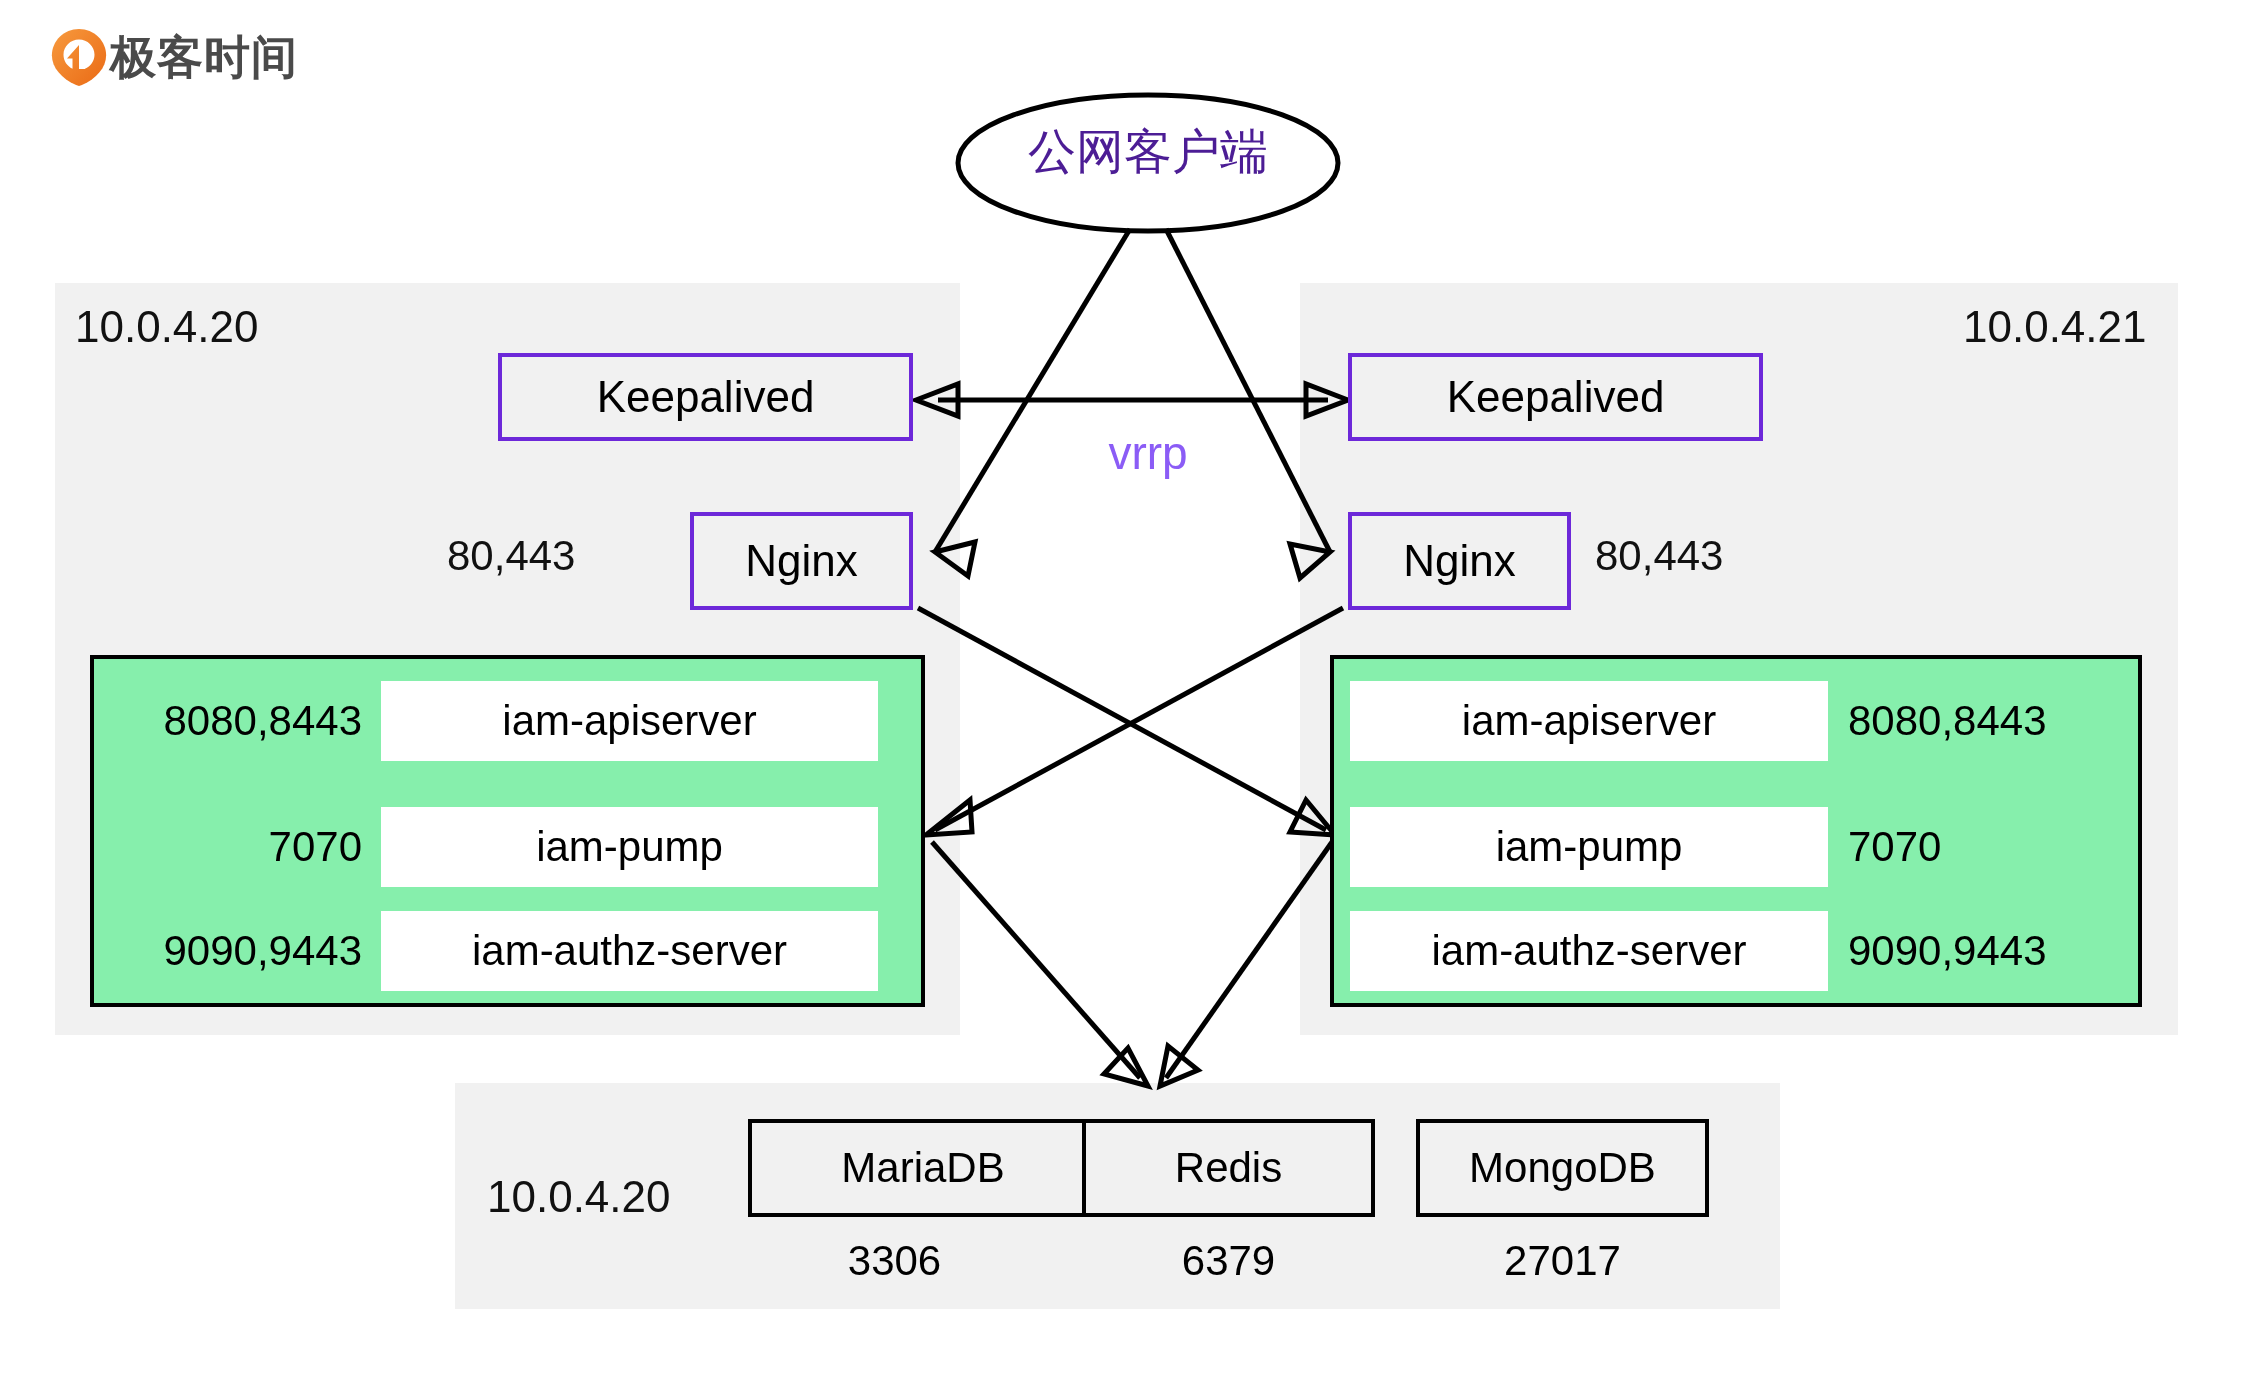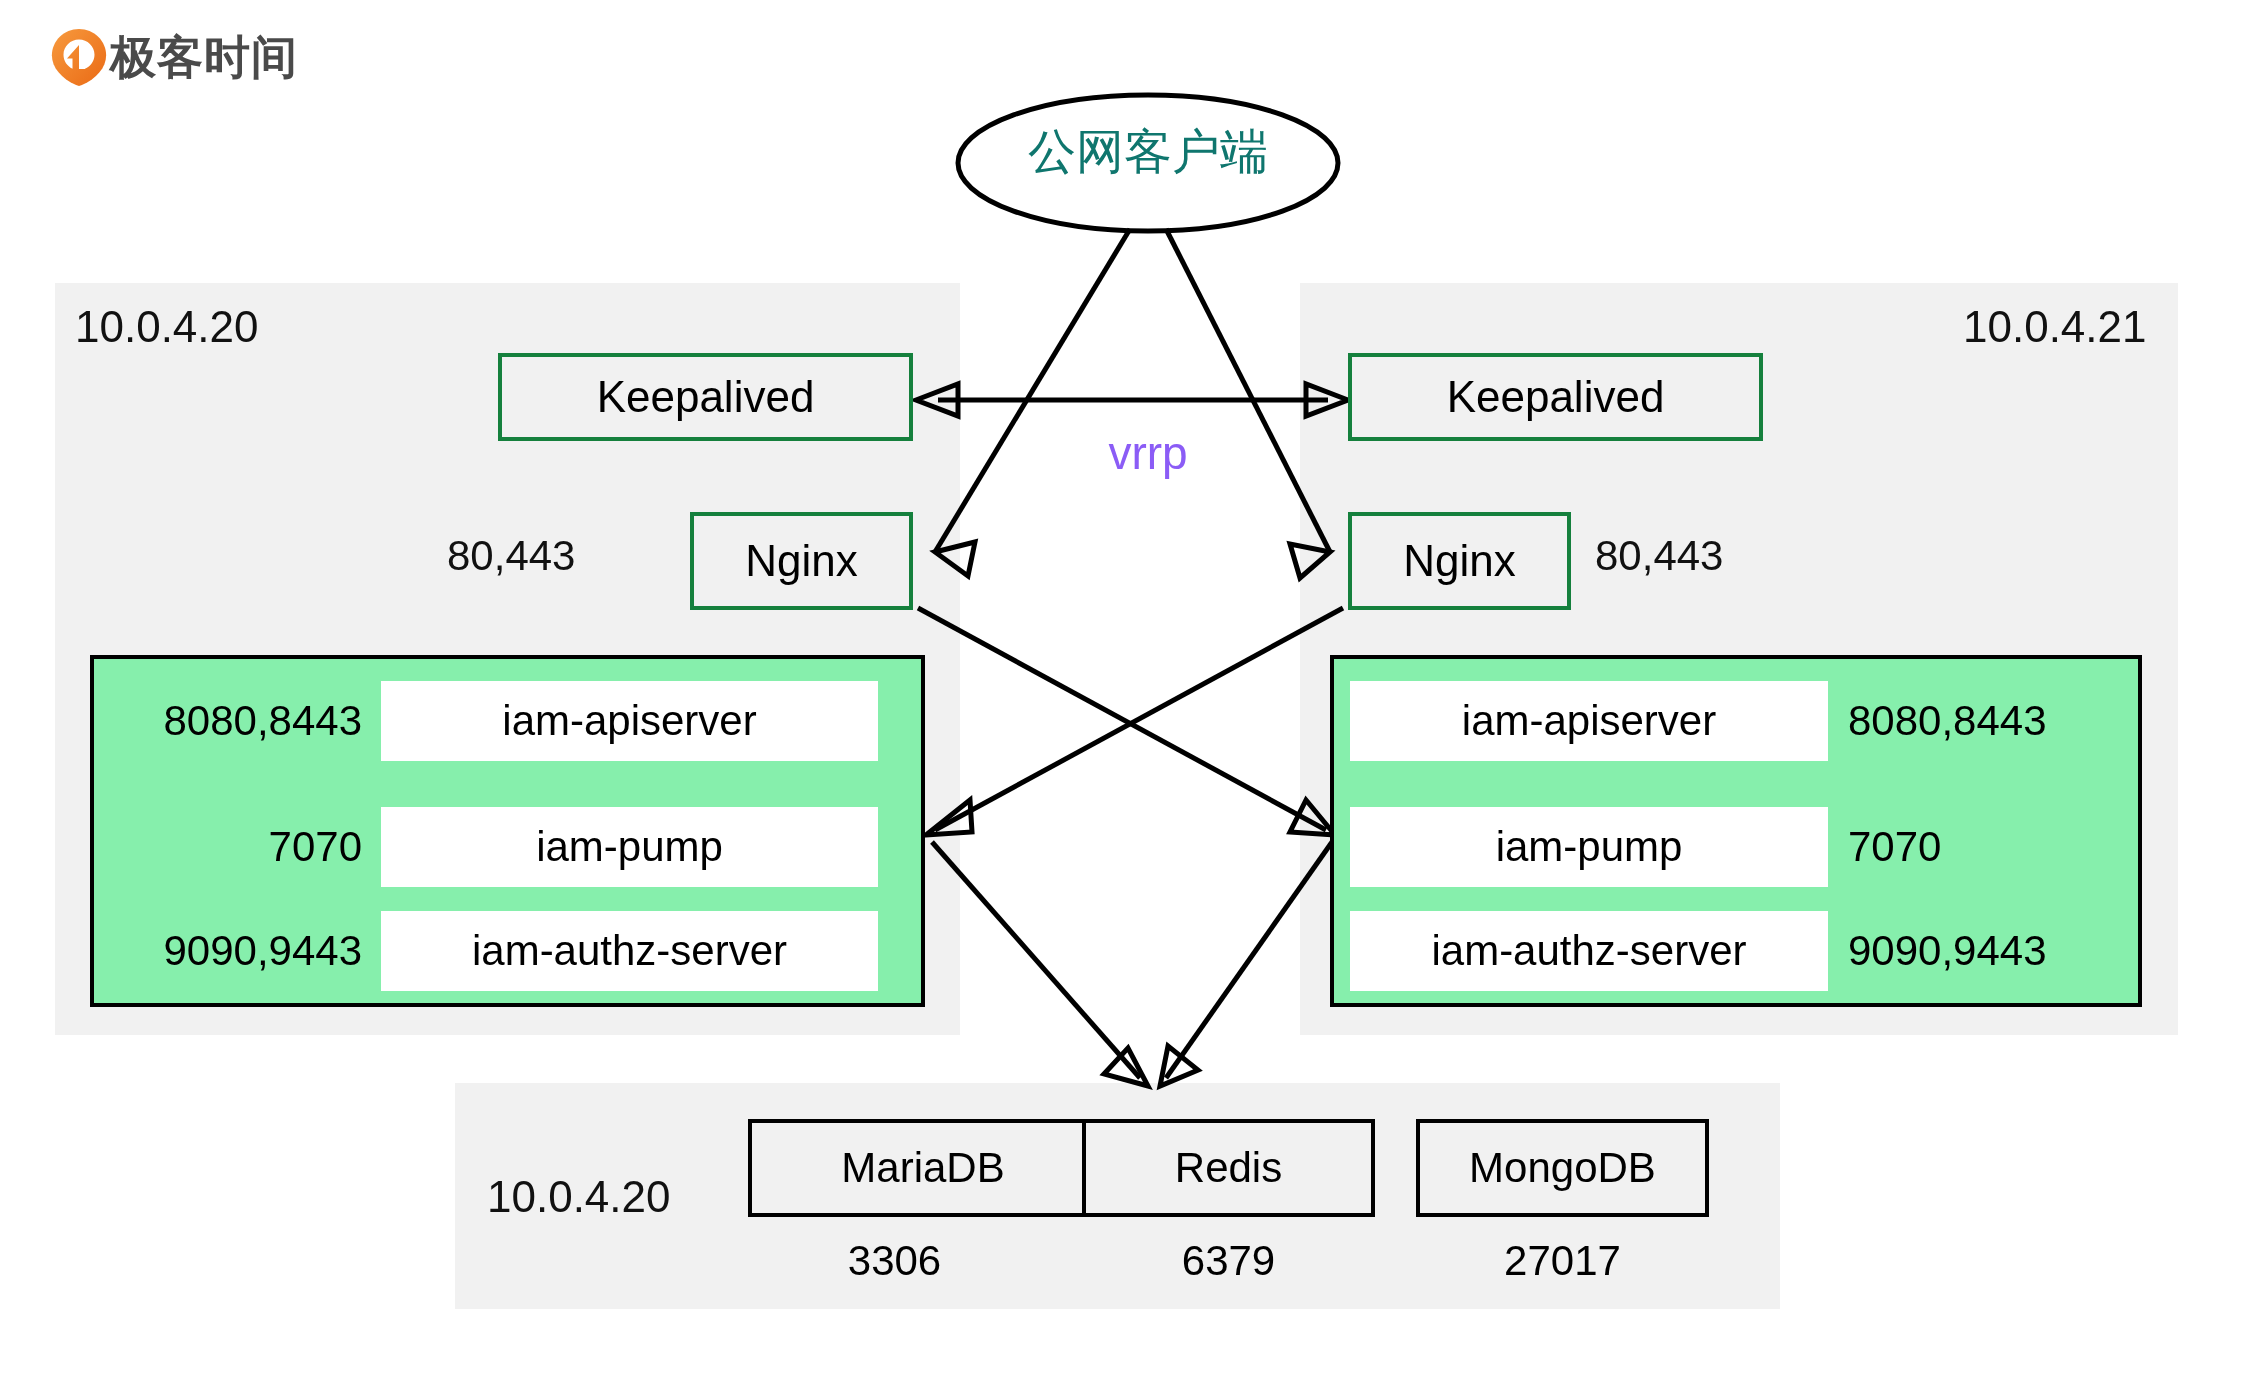--- a/index.html
+++ b/index.html
@@ -62,21 +62,21 @@
     white-space: nowrap;
     line-height: 1;
   }
   #ip-left  { left: 75px;  top: 305px; }
   #ip-right { left: 1963px; top: 305px; }
   #ip-db    { left: 487px; top: 1175px; }
 
   
   .node {
     position: absolute;
-    border: 4px solid #15803d;
+    border: 4px solid #6d28d9;
     background: #f1f1f1;
     display: flex;
     align-items: center;
     justify-content: center;
     font-size: 44px;
     color: #000;
     box-sizing: border-box;
     white-space: nowrap;
   }
 
@@ -199,21 +199,21 @@
     fill: #ffffff;
   }
 
   .client-label {
     position: absolute;
     left: 948px;
     top: 128px;
     width: 400px;
     text-align: center;
     font-size: 48px;
-    color: #0f766e;
+    color: #4c1d95;
     line-height: 1;
     white-space: nowrap;
   }
   #vrrp-label {
     position: absolute;
     left: 948px;
     top: 430px;
     width: 400px;
     text-align: center;
     font-size: 46px;

